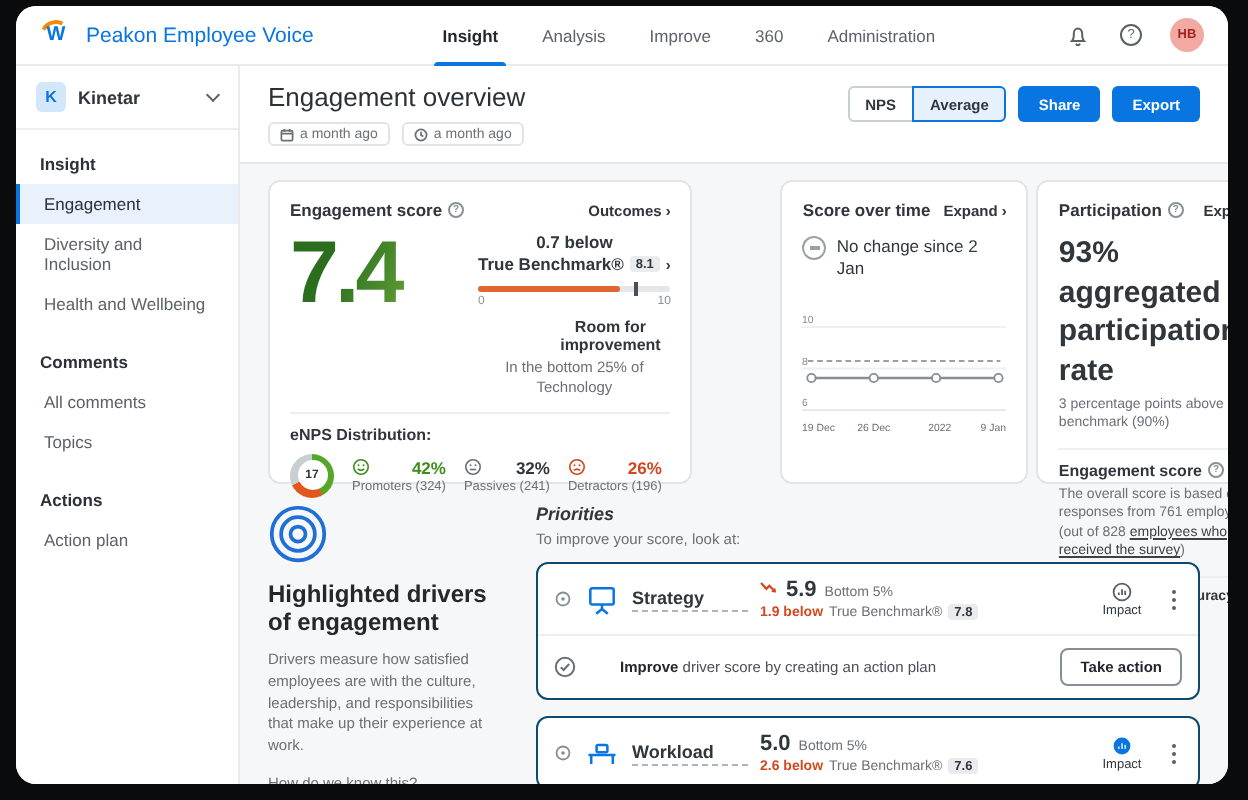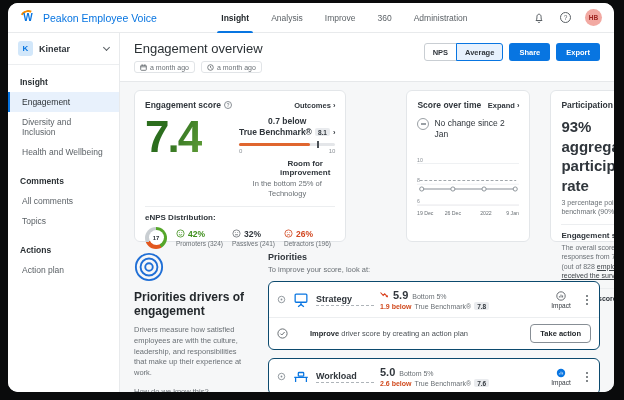--- a/index.html
+++ b/index.html
@@ -57,21 +57,21 @@
   .segment { display:flex; }
   .seg { font-size:7.5px; font-weight:600; padding:3.5px 8px; border:1px solid #c9ced3;
          background:#fff; color:#30363c; cursor:pointer; }
   .seg.left { border-radius:3px 0 0 3px; }
   .seg.right { border-radius:0 3px 3px 0; margin-left:-1px; }
   .seg.selected { background:#e7f1fd; border-color:#0875e1; position:relative; z-index:1; }
   .btn-primary { background:#0875e1; color:#fff; font-size:7.5px; font-weight:600;
                  border:none; border-radius:3px; padding:4.5px 10px; cursor:pointer; }
 
   
-  .cards { display:flex; gap:20px; padding:8px 14px 0; }
+  .cards { display:flex; gap:4px; padding:8px 14px 0; }
   .card { background:#fff; border:1px solid #e3e6e9; border-radius:6px; padding:9px 10px; height:152px; }
   .card-head { display:flex; justify-content:space-between; align-items:center; }
   .card-title { font-size:8.5px; font-weight:bold; color:#30363c; display:flex; align-items:center; gap:3px; }
   .info { width:8px; height:8px; border:1px solid #8a9096; border-radius:50%; font-size:5px;
           color:#8a9096; display:inline-flex; align-items:center; justify-content:center; }
   .link { font-size:7.5px; font-weight:600; color:#30363c; cursor:pointer; white-space:nowrap; }
 
   .c1 { flex:0 0 200px; }
   .score-row { display:flex; margin-top:6px; gap:8px; }
   .big-score { font-size:44px; font-weight:bold; line-height:0.95; letter-spacing:-2px;
@@ -91,21 +91,21 @@
   .room-text { font-size:7.5px; color:#6a7075; margin-top:2px; line-height:1.3; }
   .divider { border-top:1px solid #eceef0; margin:7px 0 6px; }
   .enps-title { font-size:8px; font-weight:bold; color:#30363c; }
   .enps-row { display:flex; align-items:center; gap:9px; margin-top:5px; }
   .gauge { width:22px; height:22px; border-radius:50%; flex:0 0 22px;
            background:conic-gradient(#55a629 0 42%, #e2571e 42% 68%, #c9ced2 68% 100%);
            display:flex; align-items:center; justify-content:center; }
   .gauge-inner { width:15px; height:15px; border-radius:50%; background:#fff; font-size:6px;
                  font-weight:bold; color:#30363c; display:flex; align-items:center; justify-content:center; }
   .stat { display:flex; flex-direction:column; gap:1px; }
-  .stat-top { display:flex; align-items:center; gap:3px; font-size:8.5px; font-weight:bold; }
+  .stat-top { display:flex; align-items:center; gap:3px; font-size:8.5px; font-weight:bold;justify-content:space-between; }
   .stat-label { font-size:6.5px; color:#6a7075; white-space:nowrap; }
   .pct-green { color:#3f8f1d; } .pct-dark { color:#30363c; } .pct-red { color:#d1461f; }
 
   .c2 { flex:0 0 122px;margin-left:40px; }
   .status-row { display:flex; gap:5px; margin-top:8px; align-items:flex-start; }
   .minus-circle { width:12px; height:12px; border:1px solid #9aa0a5; border-radius:50%; flex:0 0 12px;
                   display:flex; align-items:center; justify-content:center; }
   .minus-circle i { display:block; width:5px; height:1.2px; background:#9aa0a5; }
   .status-txt { font-size:8.5px; color:#30363c; line-height:1.3; }
 
@@ -116,21 +116,21 @@
   .acc-label { font-size:7px; font-weight:bold; color:#30363c; }
   .acc-value { font-size:8.5px; font-weight:bold; color:#3f8f1d; margin-top:1px; }
 
   
   .bottom { display:flex; padding:10px 14px 0; gap:22px; }
   .intro { flex:0 0 112px; }
   .intro h2 { font-size:12px; font-weight:bold; color:#23282c; line-height:1.18; margin-top:8px; }
   .intro p { font-size:7.5px; color:#6a7075; line-height:1.42; margin-top:7px; }
   .intro a { font-size:7.5px; color:#6a7075; text-decoration:underline; display:inline-block; margin-top:8px; cursor:pointer; }
   .prio { flex:1; min-width:0; }
-  .prio-title { font-size:9px; font-weight:bold; color:#30363c; }
+  .prio-title { font-size:9px; font-weight:bold; color:#30363c;font-style:italic; }
   .prio-sub { font-size:7.5px; color:#6a7075; margin:3px 0 7px; }
   .drv-card { background:#fff; border:1px solid #0c4a6e; border-radius:6px; margin-bottom:8px; }
   .drv-row { display:flex; align-items:center; padding:7px 8px; gap:6px; }
   .drv-name { font-size:9px; font-weight:600; color:#30363c; border-bottom:1px dashed #aeb4b9;
               padding-bottom:1px; flex:0 0 auto; width:58px; cursor:pointer; }
   .drv-mid { flex:1; min-width:0; }
   .drv-score-line { display:flex; align-items:baseline; gap:4px; }
   .drv-score { font-size:11px; font-weight:bold; color:#30363c; }
   .drv-rank { font-size:7px; color:#6a7075; }
   .drv-bench-line { display:flex; align-items:center; gap:3px; margin-top:1px; }
@@ -374,21 +374,21 @@
         </div>
       </div>
 
       <div class="bottom">
         <div class="intro">
           <svg width="30" height="30" viewBox="0 0 32 32">
             <circle cx="16" cy="16" r="14" fill="none" stroke="#1f6fd6" stroke-width="2"></circle>
             <circle cx="16" cy="16" r="9" fill="none" stroke="#1f6fd6" stroke-width="2"></circle>
             <circle cx="16" cy="16" r="4" fill="none" stroke="#1f6fd6" stroke-width="2"></circle>
           </svg>
-          <h2>Priorities drivers of engagement</h2>
+          <h2>Highlighted drivers of engagement</h2>
           <p>Drivers measure how satisfied employees are with the culture, leadership, and responsibilities that make up their experience at work.</p>
           <a>How do we know this?</a>
         </div>
 
         <div class="prio">
           <div class="prio-title">Priorities</div>
           <div class="prio-sub">To improve your score, look at:</div>
 
           <div class="drv-card">
             <div class="drv-row">

